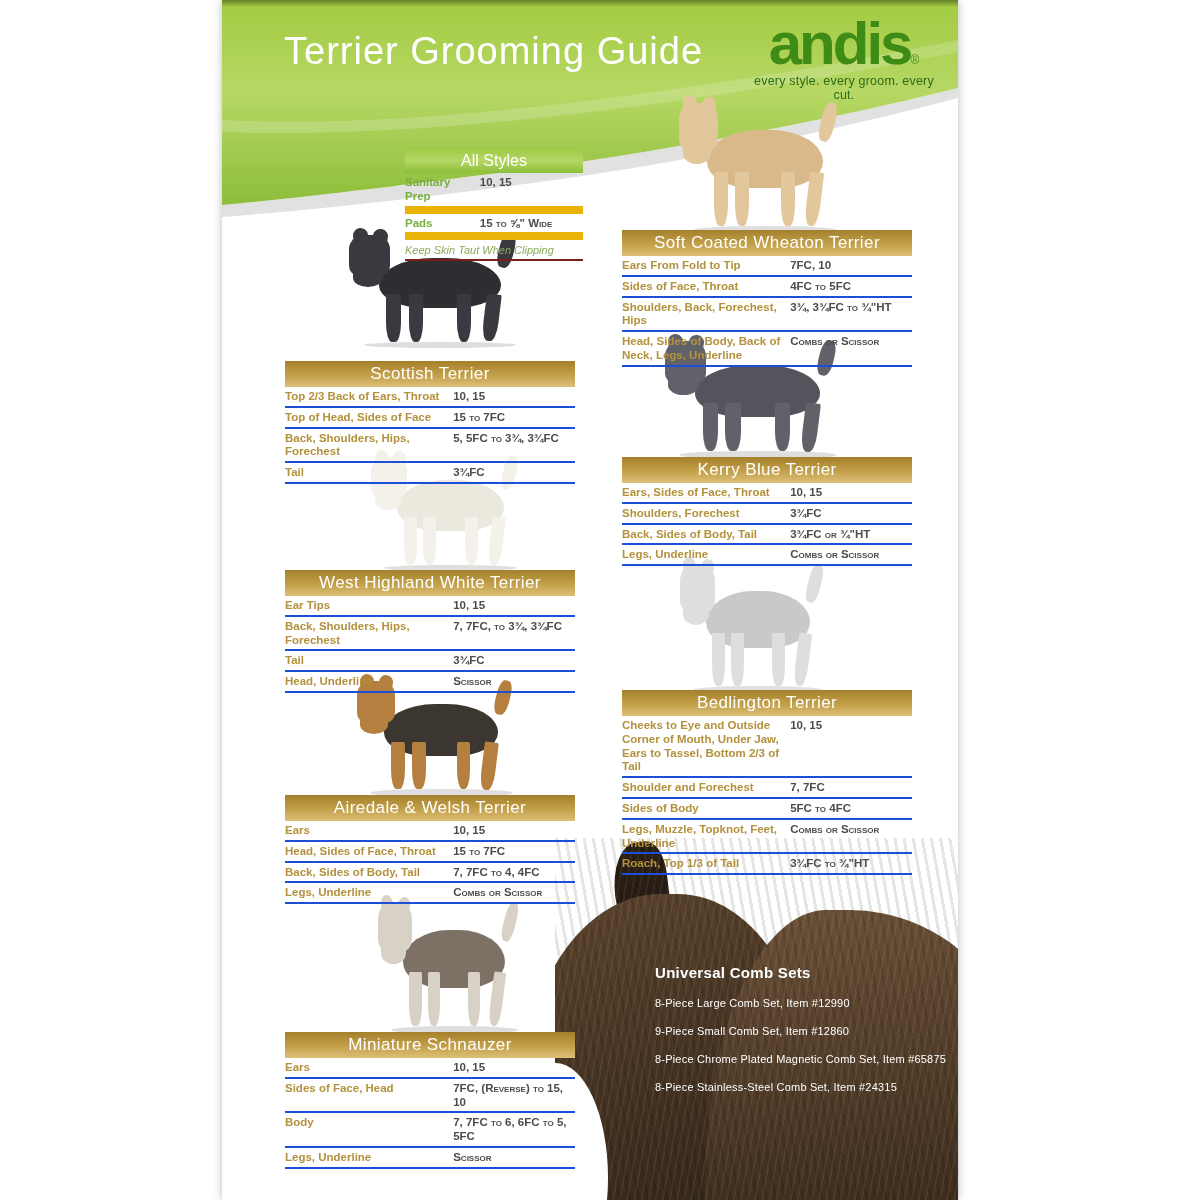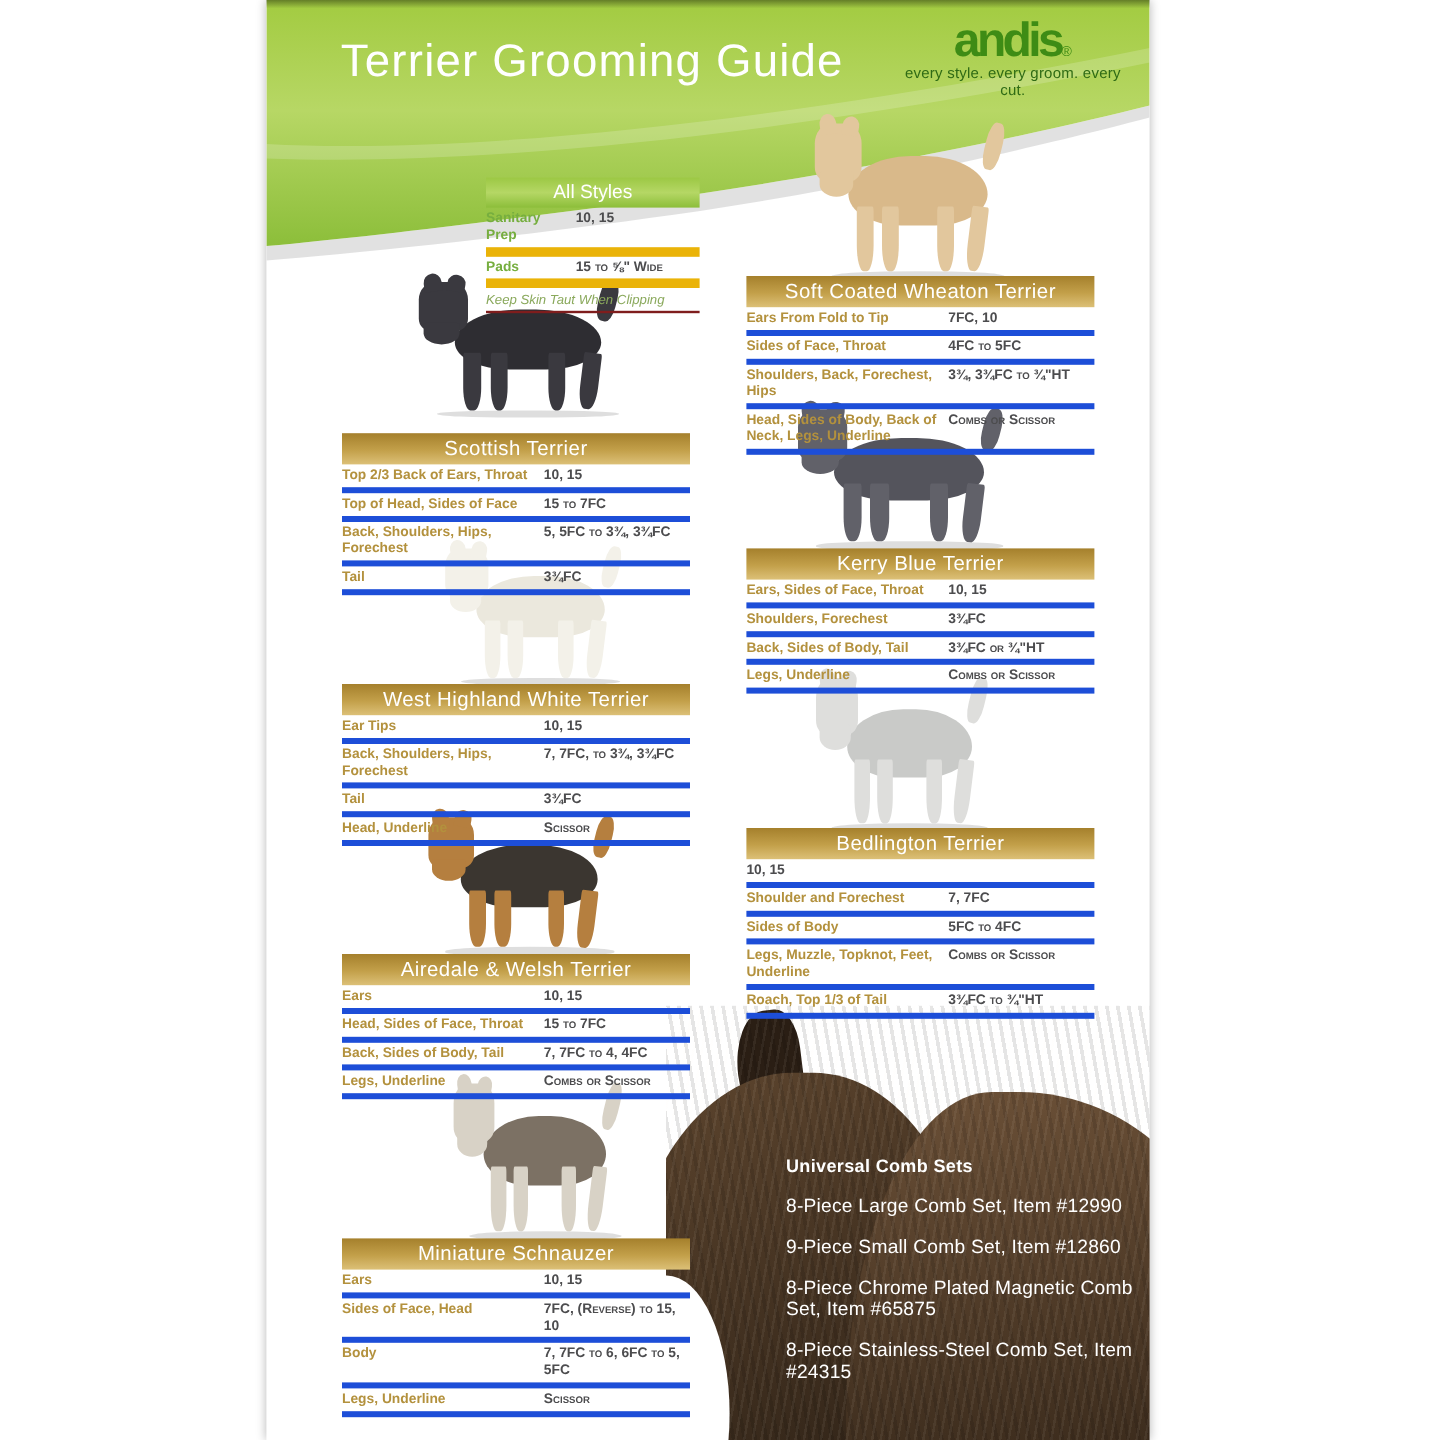--- a/index.html
+++ b/index.html
@@ -4,29 +4,29 @@
 <style>
   html,body{margin:0;padding:0;background:#fff;font-family:"Liberation Sans",sans-serif;}
   .canvas{position:relative;width:1200px;height:1200px;background:#fff;overflow:hidden;outline:1px solid #e2e2e2;padding-left:16px;}
   .poster{position:absolute;left:222px;top:0;width:736px;height:1200px;background:#fff;box-shadow:0 0 8px rgba(0,0,0,.28);}
   .poster::before{content:'';position:absolute;left:0;top:0;width:100%;height:7px;background:linear-gradient(180deg,rgba(0,0,0,.38),rgba(0,0,0,0));z-index:9;pointer-events:none;}
 
   
   .swoosh{position:absolute;left:0;top:0;z-index:1;}
   .hdr-title{position:absolute;left:62px;top:30px;z-index:2;color:#fff;font-size:38px;font-weight:400;letter-spacing:1px;margin:0;}
   .brand{position:absolute;left:522px;top:14px;width:200px;z-index:2;text-align:center;}
-  .brand-word{font-size:40px;font-weight:700;letter-spacing:-3px;color:#3e8c15;line-height:1;}
+  .brand-word{font-size:60px;font-weight:700;letter-spacing:-3px;color:#3e8c15;line-height:1;}
   .brand-reg{font-size:12px;color:#3e8c15;vertical-align:baseline;}
   .brand-tagline{font-size:12.5px;color:#2f6b15;margin-top:0px;letter-spacing:.2px;text-align:center;}
 
   
   .btable{position:absolute;width:290px;z-index:3;}
   .bhead{height:26px;line-height:26px;text-align:center;color:#fff;font-size:17px;letter-spacing:.4px;
          background:linear-gradient(180deg,#a5802c 0%,#c3a04a 55%,#dcc077 100%);}
-  .trow{display:flex;align-items:flex-start;border-bottom:5px solid #1d4ed8;padding:3px 0 2px;}
+  .trow{display:flex;align-items:flex-start;border-bottom:2px solid #1d4ed8;padding:3px 0 2px;}
   .tlabel{width:58%;box-sizing:border-box;padding-right:5px;font-weight:700;font-size:11.5px;line-height:1.2;color:#b3913d;}
   .tvalue{width:42%;font-weight:700;font-size:11.5px;line-height:1.2;color:#4c4c4e;font-variant:small-caps;}
   .t-bedlington .trow:first-child{align-items:flex-end;}
 
   .gtable{position:absolute;left:183px;top:148px;width:178px;z-index:3;}
   .ghead{height:25px;line-height:25px;text-align:center;color:#fff;font-size:16px;
          background:linear-gradient(180deg,#9cc844 0%,#b5d765 50%,#8cbe3a 100%);}
   .gtable .trow{border-bottom:8px solid #eab308;}
   .gtable .tlabel{width:42%;color:#76ae3f;}
   .gtable .tvalue{width:58%;}
@@ -52,21 +52,21 @@
   .bd-head{position:absolute;left:-34px;top:56px;width:290px;height:430px;
            background:linear-gradient(160deg,#5d452e,#35271a 70%);border-radius:48% 46% 0 0;}
   .bd-back{position:absolute;left:150px;top:72px;width:320px;height:400px;
            background:linear-gradient(175deg,#6b5037,#3c2c1d 75%);border-radius:38% 55% 0 0/68% 45% 0 0;}
   .bd-fur{position:absolute;left:0;top:0;width:100%;height:100%;
           background:repeating-linear-gradient(100deg,rgba(255,245,230,.06) 0 2px,rgba(0,0,0,0) 2px 7px),
                      repeating-linear-gradient(80deg,rgba(0,0,0,.10) 0 3px,rgba(0,0,0,0) 3px 9px);}
   .bd-notch{position:absolute;left:-52px;top:225px;width:105px;height:230px;background:#fff;border-radius:50%;}
   .combs{position:absolute;left:100px;top:126px;z-index:4;color:#fff;}
   .combs-title{font-size:15px;font-weight:700;letter-spacing:.3px;margin:0 0 16px 0;}
-  .combs-item{font-size:16px;letter-spacing:.2px;margin:0 0 16px 0;}
+  .combs-item{font-size:11px;letter-spacing:.2px;margin:0 0 16px 0;}
 </style>
 </head>
 <body>
 
 <div class="canvas">
   <div class="poster">
 
     <svg class="swoosh" width="736" height="222" viewBox="0 0 736 222" aria-hidden="true">
       <defs>
         <linearGradient id="grn" x1="0" y1="0" x2="0" y2="1">
@@ -303,20 +303,21 @@
         </div>
       <div class="trow">
           <span class="tlabel">Legs, Underline</span>
           <span class="tvalue">Combs or Scissor</span>
         </div>
     </section>
 
     <section class="btable t-bedlington" style="left:400px;top:690px;">
       <header class="bhead">Bedlington Terrier</header>
       <div class="trow">
+          <span class="tlabel">Cheeks to Eye and Outside Corner of Mouth, Under Jaw, Ears to Tassel, Bottom 2/3 of Tail</span>
           <span class="tvalue">10, 15</span>
         </div>
       <div class="trow">
           <span class="tlabel">Shoulder and Forechest</span>
           <span class="tvalue">7, 7FC</span>
         </div>
       <div class="trow">
           <span class="tlabel">Sides of Body</span>
           <span class="tvalue">5FC to 4FC</span>
         </div>

